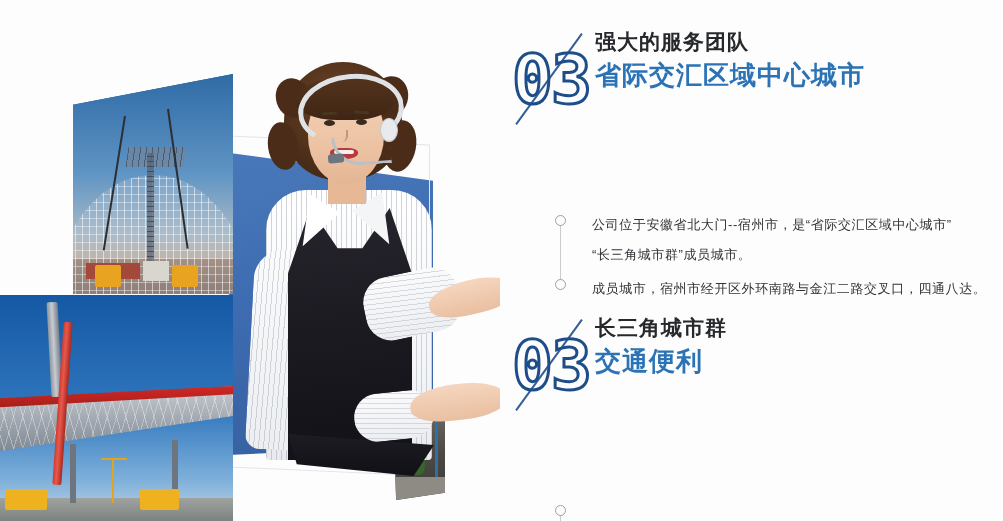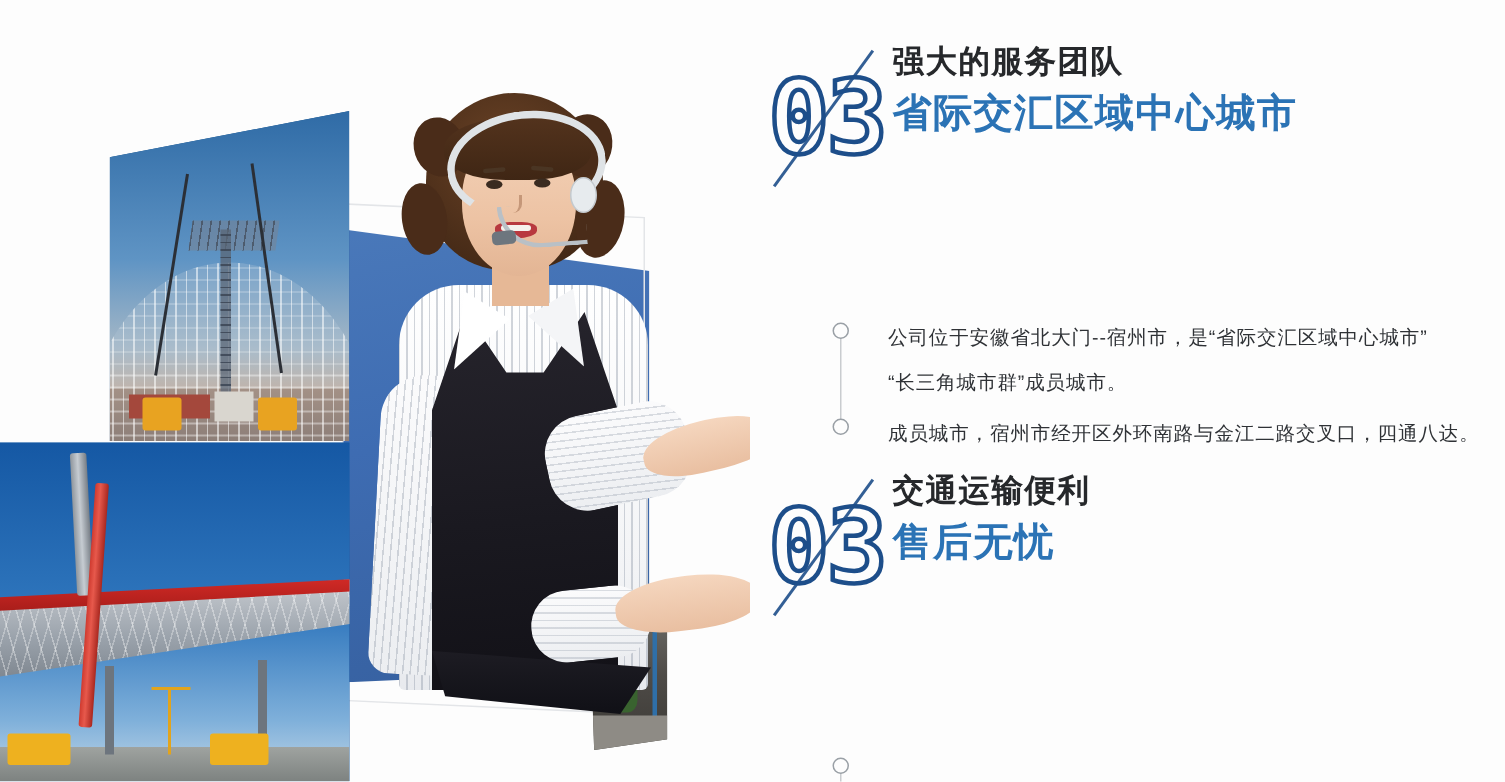--- a/index.html
+++ b/index.html
@@ -376,22 +376,22 @@
       </div>
     </div>
 
     <div class="block block-04">
       <div class="head-row">
         <div class="numwrap">
           <div class="slash"></div>
           <div class="num">03</div>
         </div>
         <div class="titles">
-          <div class="t1">交通运输便利</div>
-          <div class="t2">售后无忧</div>
+          <div class="t1">长三角城市群</div>
+          <div class="t2">交通便利</div>
         </div>
       </div>
 
       <div class="bullets" style="top:96px;position:relative;">
         <div class="bul-line" style="height:32px;"></div>
         <div class="bullet">
           <span class="dot"></span>
         </div>
 
       </div>

